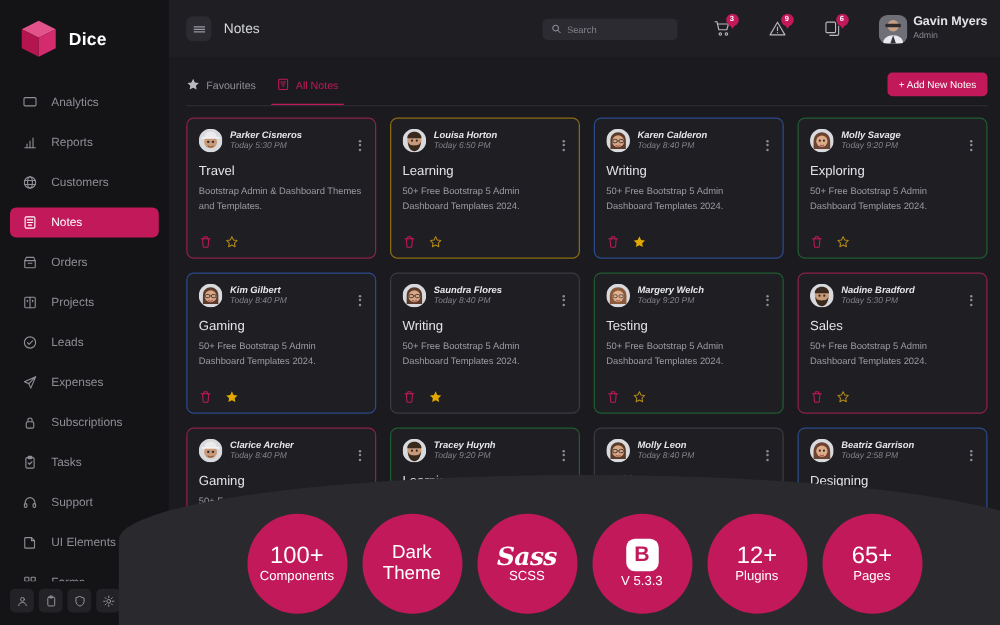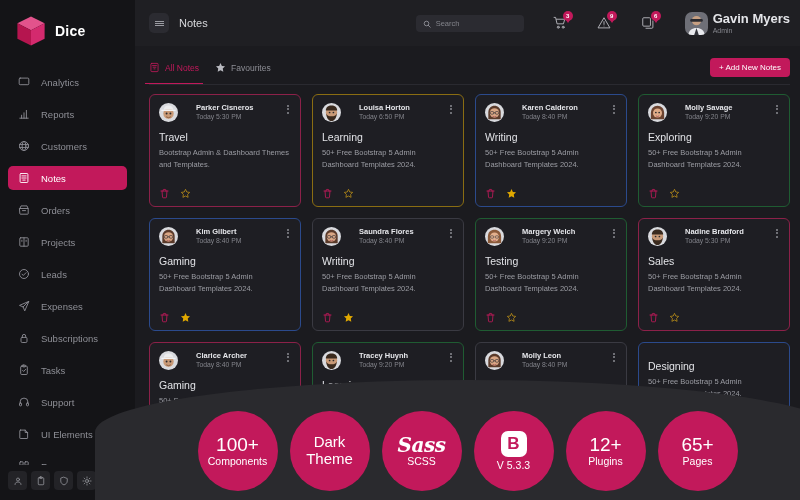--- a/index.html
+++ b/index.html
@@ -78,21 +78,21 @@
     display:flex; align-items:center; justify-content:center; font-weight:bold;
     padding:0 1px; line-height:1;
   }
   .badge:after {
     content:""; position:absolute; bottom:-2px; left:3px;
     border-left:2px solid transparent; border-right:2px solid transparent;
     border-top:3px solid #c2195b;
   }
   .profile { display:flex; align-items:center; gap:5px; cursor:pointer; }
   .avatar-hd { width:23px; height:23px; border-radius:7px; overflow:hidden; flex:0 0 23px; }
-  .pname { font-size:13px; color:#e4e5e9; font-weight:bold; line-height:1.25; }
+  .pname { font-size:10px; color:#e4e5e9; font-weight:bold; line-height:1.25; }
   .prole { font-size:7px; color:#84858c; line-height:1.25; }
 
   
   .content { flex:1; padding:5px 10px 0 14px; overflow:hidden; position:relative; }
   .tabbar { display:flex; align-items:center; height:33px; position:relative; }
   .tabs { display:flex; gap:16px; align-items:center; height:100%; }
   .tab { display:flex; align-items:center; gap:5px; font-size:8.5px; color:#8d8e95; height:100%; cursor:pointer; position:relative; }
   .tab svg { width:11px; height:11px; display:block; }
   .tab.active { color:#c2195b; }
   .tab.active:after {
@@ -103,21 +103,21 @@
     font-size:8px; font-family:"Liberation Sans", sans-serif; font-weight:500;
     padding:5px 9px; cursor:pointer; white-space:nowrap;
   }
   .divider { height:1px; background:#2a2a30; margin-bottom:9px; }
 
   .grid { display:grid; grid-template-columns:repeat(4,1fr); gap:11px 11px; }
   .card {
     background:#1e1e23; border:1px solid #3a3a42; border-radius:6px;
     padding:8px 9px 7px 9px; height:113px; display:flex; flex-direction:column;
   }
-  .card-head { display:flex; align-items:flex-start; gap:18px; }
+  .card-head { display:flex; align-items:flex-end; gap:6px;font-style:italic; }
   .avatar { width:19px; height:19px; border-radius:50%; overflow:hidden; flex:0 0 19px; }
   .who { flex:1; min-width:0; }
   .cname { font-size:7.5px; font-weight:bold; color:#e6e7eb; line-height:1.3; white-space:nowrap; overflow:hidden; }
   .ctime { font-size:6.8px; color:#83848b; line-height:1.3; }
   .dots { color:#8b8c93; font-size:9px; line-height:.6; letter-spacing:0; cursor:pointer; padding:0 2px; }
   .dots i { display:block; width:2px; height:2px; border-radius:50%; background:#8b8c93; margin:1.5px 0; }
   .ctitle { font-size:10.5px; color:#e2e3e7; margin-top:9px; }
   .cbody { font-size:7.5px; color:#9b9ca3; line-height:1.55; margin-top:4px; flex:1; }
   .cfoot { display:flex; gap:10px; align-items:center; }
   .cfoot svg { width:11px; height:11px; display:block; cursor:pointer; }
@@ -397,39 +397,39 @@
             <div class="pname">Gavin Myers</div>
             <div class="prole">Admin</div>
           </div>
         </div>
       </div>
     </header>
 
     <section class="content">
       <div class="tabbar">
         <div class="tabs" id="tabs">
+            <div class="tab">
+              <span style="color:#b9bac0">
+                <svg viewBox="0 0 20 20" fill="currentColor">
+                  <path d="M10 1.8l2.5 5.3 5.7.8-4.1 4 1 5.7L10 14.9 4.9 17.6l1-5.7-4.1-4 5.7-.8z"></path>
+                </svg>
+              </span>
+              <span>Favourites</span>
+            </div>
             <div class="tab active">
               <span style="color:#c2195b">
                 <svg viewBox="0 0 20 20" fill="none" stroke="currentColor" stroke-width="1.5" stroke-linecap="round" stroke-linejoin="round">
                   <rect x="3.5" y="2.5" width="13" height="15" rx="1.6"></rect>
                   <line x1="6.5" y1="6.5" x2="13.5" y2="6.5"></line>
                   <line x1="7.5" y1="9.5" x2="12.5" y2="9.5"></line>
                   <line x1="9" y1="12.5" x2="11" y2="12.5"></line>
                 </svg>
               </span>
               <span>All Notes</span>
             </div>
-            <div class="tab">
-              <span style="color:#b9bac0">
-                <svg viewBox="0 0 20 20" fill="currentColor">
-                  <path d="M10 1.8l2.5 5.3 5.7.8-4.1 4 1 5.7L10 14.9 4.9 17.6l1-5.7-4.1-4 5.7-.8z"></path>
-                </svg>
-              </span>
-              <span>Favourites</span>
-            </div>
           </div>
         <button class="addbtn">+ Add New Notes</button>
       </div>
       <div class="divider"></div>
 
       <div class="grid" id="grid">
           <div class="card" style="border-color: rgb(140, 33, 73);">
             <div class="card-head">
        <div class="avatar"><svg viewBox="0 0 40 40" width="19" height="19">
                   <rect width="40" height="40" fill="#d9dade"></rect>
@@ -836,20 +836,39 @@
          </svg>
        </span>
        <span>
                 <svg viewBox="0 0 20 20" fill="none" stroke="#b58b18" stroke-width="1.5" stroke-linejoin="round">
                   <path d="M10 2.4l2.3 4.9 5.3.7-3.8 3.7.9 5.3L10 14.6l-4.7 2.4.9-5.3L2.4 8l5.3-.7z"></path>
                 </svg>
               </span>
      </div>
           </div>
           <div class="card" style="border-color: rgb(43, 74, 140);">
+            <div class="card-head">
+       <div class="avatar"><svg viewBox="0 0 40 40" width="19" height="19">
+                  <rect width="40" height="40" fill="#d9dade"></rect>
+                  <path d="M6 22c0-10 6-16 14-16s14 6 14 16v12H6z" fill="#6b4330"></path>
+                  <circle cx="20" cy="21" r="9.5" fill="#e0ab87"></circle>
+                  <circle cx="16.5" cy="20" r="1.8" fill="#2a2a2c"></circle>
+                  <circle cx="23.5" cy="20" r="1.8" fill="#2a2a2c"></circle>
+                  <path d="M16.5 27q3.5 3 7 0" stroke="#a8525c" stroke-width="1.7" fill="none"></path>
+                </svg></div>
+       <div class="who">
+         <div class="cname">Beatriz Garrison</div>
+         <div class="ctime">Today 2:58 PM</div>
+       </div>
+       <div class="dots">
+                <i></i>
+                <i></i>
+                <i></i>
+              </div>
+     </div>
      <div class="ctitle">Designing</div>
      <div class="cbody">50+ Free Bootstrap 5 Admin Dashboard Templates 2024.</div>
      <div class="cfoot">
        <span>
          <svg viewBox="0 0 20 20" fill="none" stroke="#c2195b" stroke-width="1.5" stroke-linecap="round" stroke-linejoin="round">
            <path d="M3.5 5.5h13"></path>
                   <path d="M5.5 5.5l.9 11a1.4 1.4 0 0 0 1.4 1.3h4.4a1.4 1.4 0 0 0 1.4-1.3l.9-11"></path>
            <path d="M7.5 5.5V3.6a1 1 0 0 1 1-1h3a1 1 0 0 1 1 1v1.9"></path>
          </svg>
        </span>

